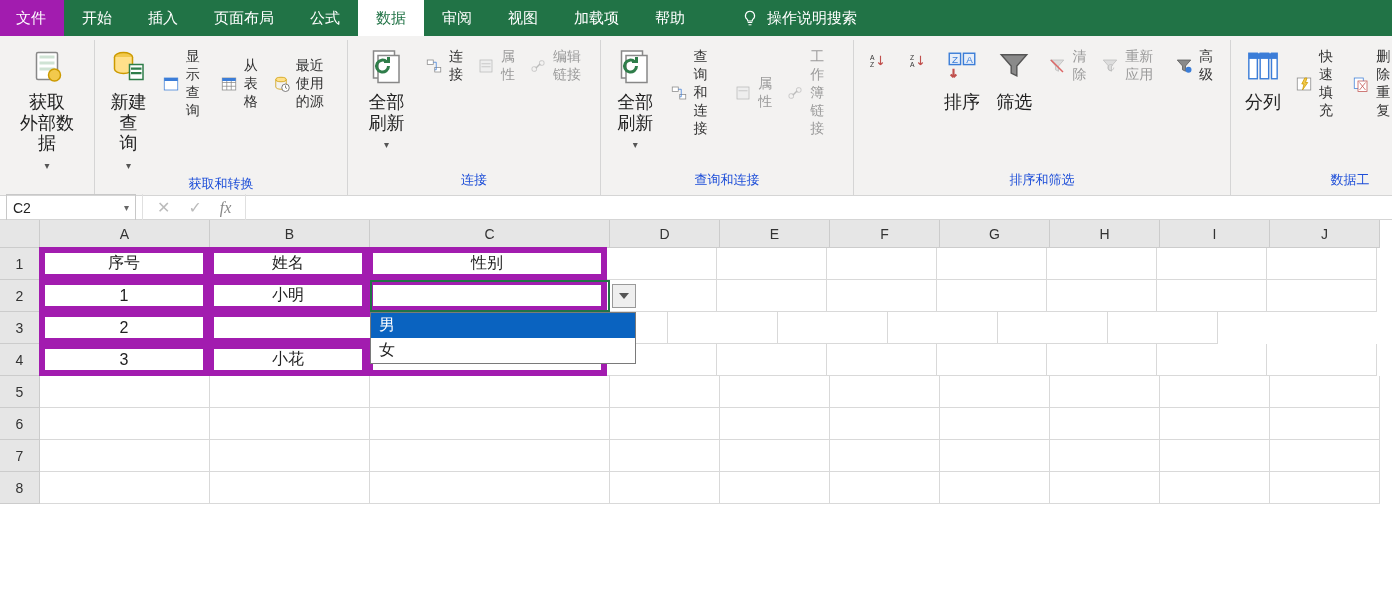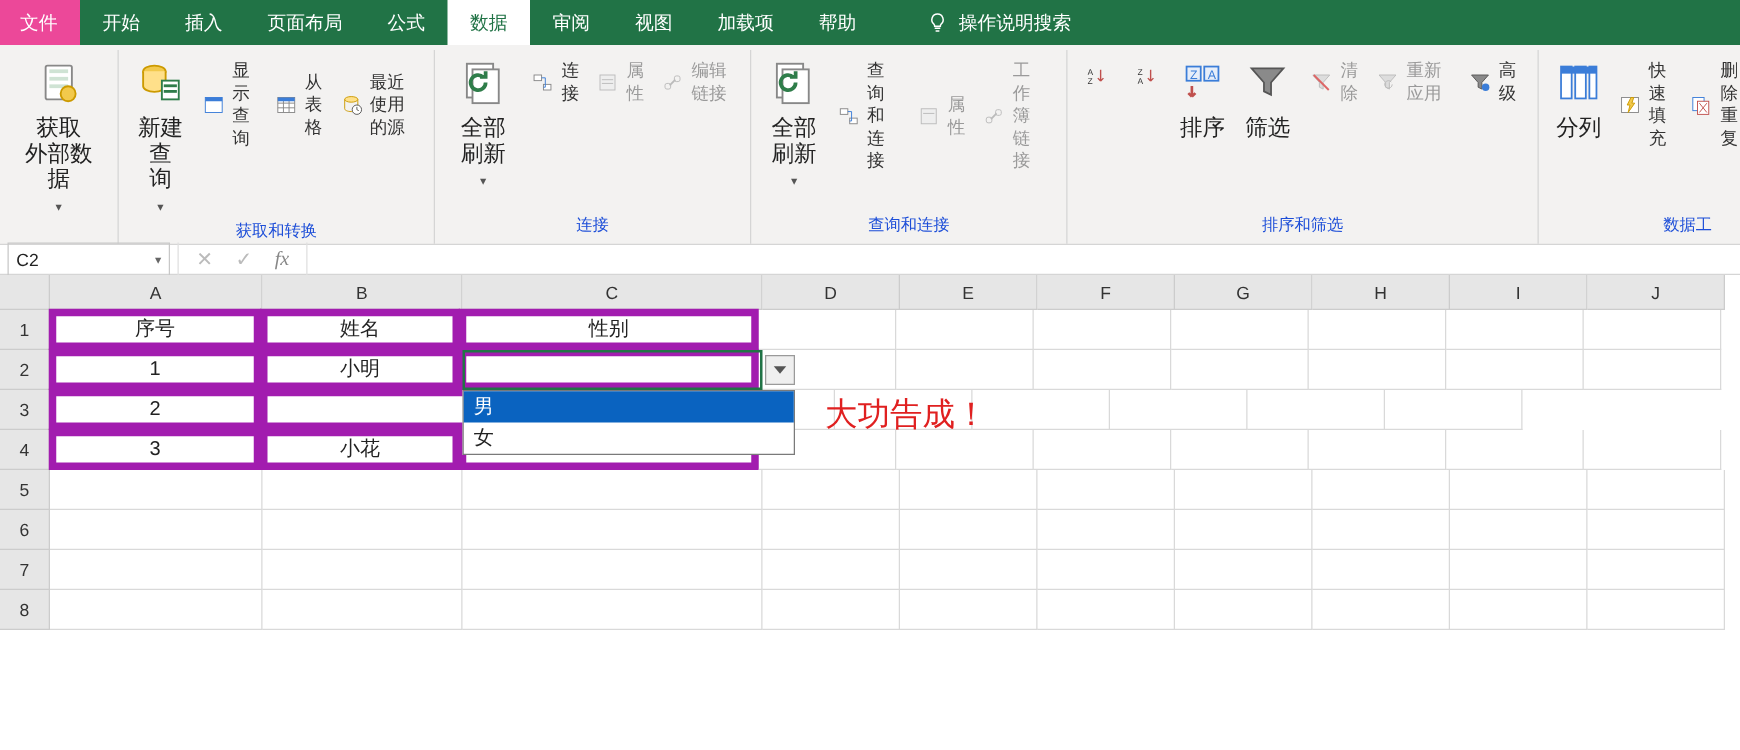--- a/index.html
+++ b/index.html
@@ -21,21 +21,21 @@
     color: #fff;
     font-size: 15px;
   }
   .ribbon-tab {
     padding: 0 18px;
     display: flex;
     align-items: center;
     cursor: pointer;
   }
   .ribbon-tab.file {
-    background: #ec4899;
+    background: #a21caf;
     padding-left: 16px;
   }
   .ribbon-tab.active {
     background: #fff;
     color: #217346;
   }
   .ribbon-tab.helplight {
     display: flex;
     align-items: center;
     gap: 8px;
@@ -709,15 +709,14 @@
 
     <div class="active-cell-overlay" style="left:370px; top:32px; width:240px; height:32px;"></div>
 
     <div class="dv-dropdown-btn" style="left:612px; top:36px;"></div>
 
     <div class="dv-list" style="left:370px; top:64px; width:266px;">
       <div class="dv-option selected">男</div>
       <div class="dv-option">女</div>
     </div>
 
-    <div class="annotation" style="left:660px; top:66px;">大功告成！</div>
   </div>
 </div>
 
 </body></html>

